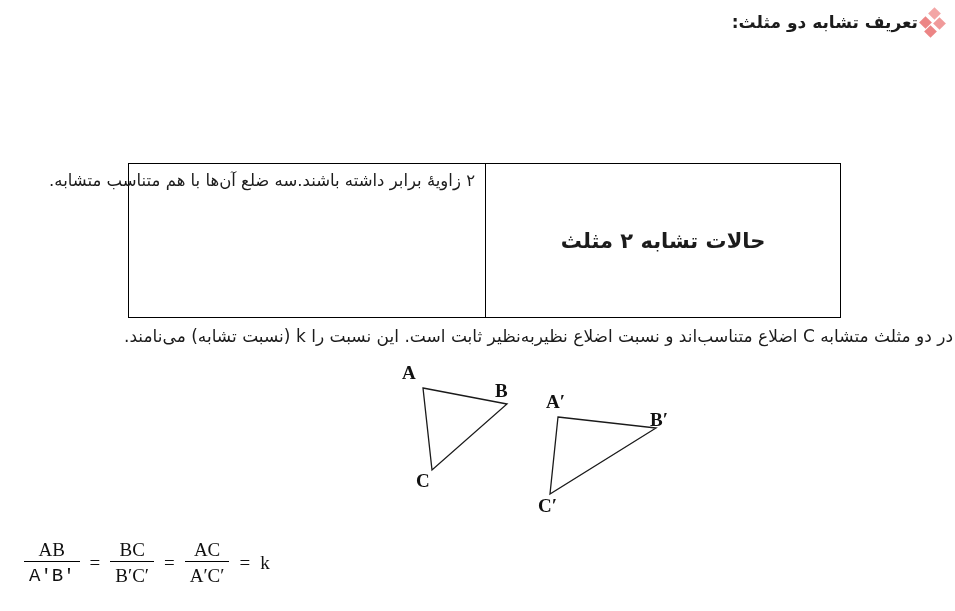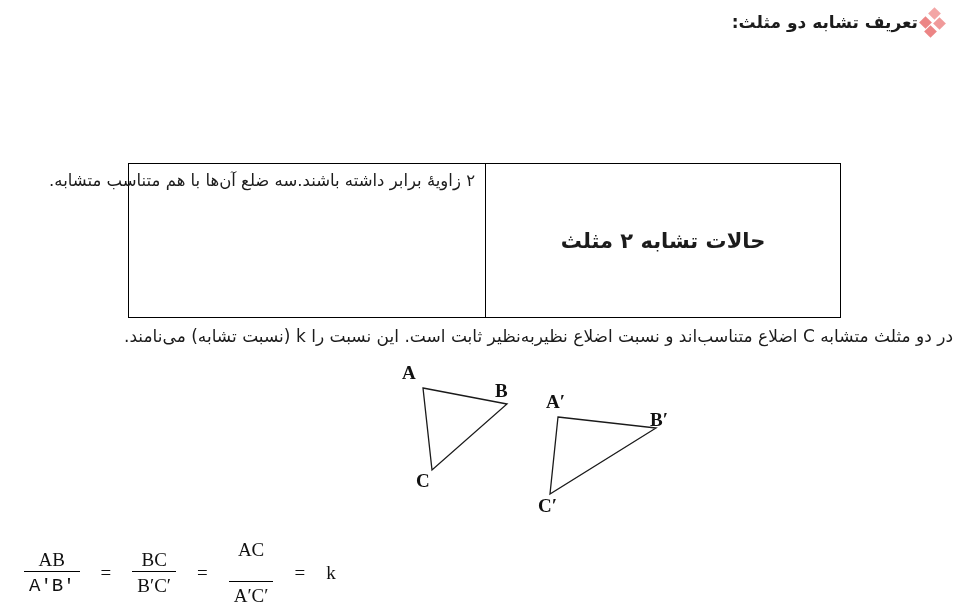--- a/index.html
+++ b/index.html
@@ -121,21 +121,21 @@
     white-space: nowrap;
   }
 
   
   .formula {
     position: absolute;
     left: 24px;
     top: 539px;
     display: flex;
     align-items: center;
-    gap: 20px;
+    gap: 9px;
     direction: ltr;
     font-family: "Liberation Serif", "DejaVu Serif", serif;
     font-size: 19px;
     color: #111;
   }
   .frac { display: inline-block; text-align: center; }
   .frac .num { padding: 0 5px 3px 5px; }
   .frac .den { border-top: 1.4px solid #000; padding: 3px 5px 0 5px; }
   .eq { padding: 0 1px; }
 </style>
@@ -184,19 +184,19 @@
       <span class="den" style="display:block;font-family:Liberation Mono, monospace;">A′B′</span>
     </span>
     <span class="eq">=</span>
     <span class="frac">
       <span class="num">BC</span>
       <span class="den" style="display:block;">B′C′</span>
     </span>
     <span class="eq">=</span>
     <span class="frac">
       <span class="num">AC</span>
-      <span class="den" style="display:block;margin-top:20px;">A′C′</span>
+      <span class="den" style="display:block;">A′C′</span>
     </span>
     <span class="eq">=</span>
     <span>k</span>
   </div>
 
 </div>
 
 </body></html>

